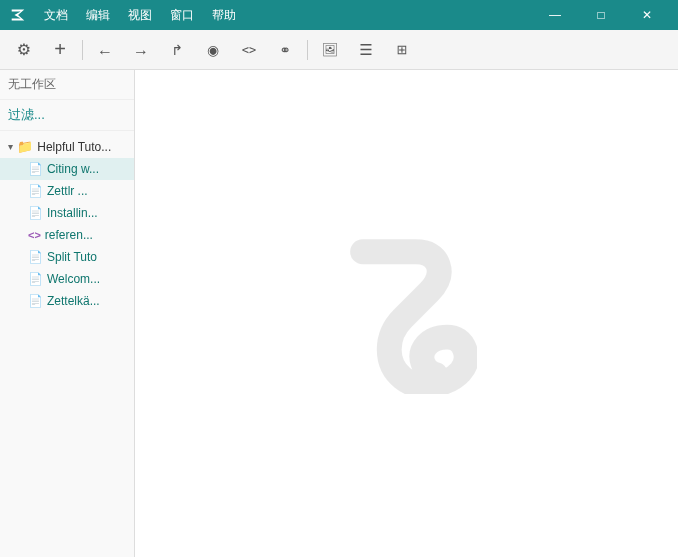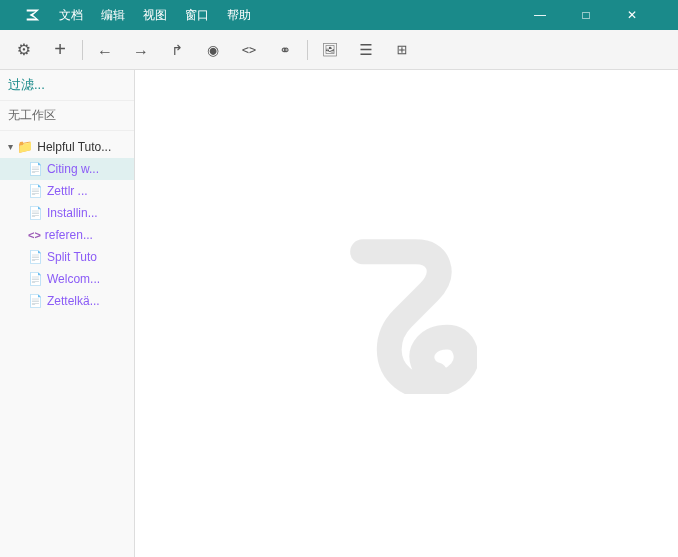--- a/index.html
+++ b/index.html
@@ -11,21 +11,21 @@
       overflow: hidden;
       background: #fff;
     }
 
     
     #title-bar {
       height: 30px;
       background: #1a8a8a;
       display: flex;
       align-items: center;
-      padding: 0 23px;
+      padding: 0 8px;
       color: white;
       user-select: none;
     }
     #title-bar .app-icon {
       width: 20px;
       height: 20px;
       margin-right: 8px;
       display: flex;
       align-items: center;
       justify-content: center;
@@ -170,21 +170,21 @@
     }
     .file-icon.code {
       color: #9b59b6;
       font-size: 11px;
       font-weight: bold;
     }
     .file-name {
       overflow: hidden;
       text-overflow: ellipsis;
       white-space: nowrap;
-      color: #8b5cf6;
+      color: #0f766e;
     }
 
     
     #content {
       flex: 1;
       background: white;
       display: flex;
       align-items: center;
       justify-content: center;
       position: relative;
@@ -232,24 +232,24 @@
   <div class="toolbar-btn" style="font-size:14px;">⚭</div>
   <div class="toolbar-sep"></div>
   <div class="toolbar-btn" style="font-size:13px;">🖼</div>
   <div class="toolbar-btn" style="font-size:15px;">☰</div>
   <div class="toolbar-btn" style="font-size:13px;">⊞</div>
 </div>
 
 <div id="main">
 
   <div id="sidebar">
+    <div id="workspace-label">无工作区</div>
     <div id="filter-bar">
       <span>过滤...</span>
     </div>
-    <div id="workspace-label">无工作区</div>
 
     <div id="file-tree">
 
       <div class="tree-folder">
         <span class="chevron">▾</span>
         <span class="folder-icon">📁</span>
         <span class="folder-name">Helpful Tuto...</span>
       </div>
 
       <div class="tree-file active">

